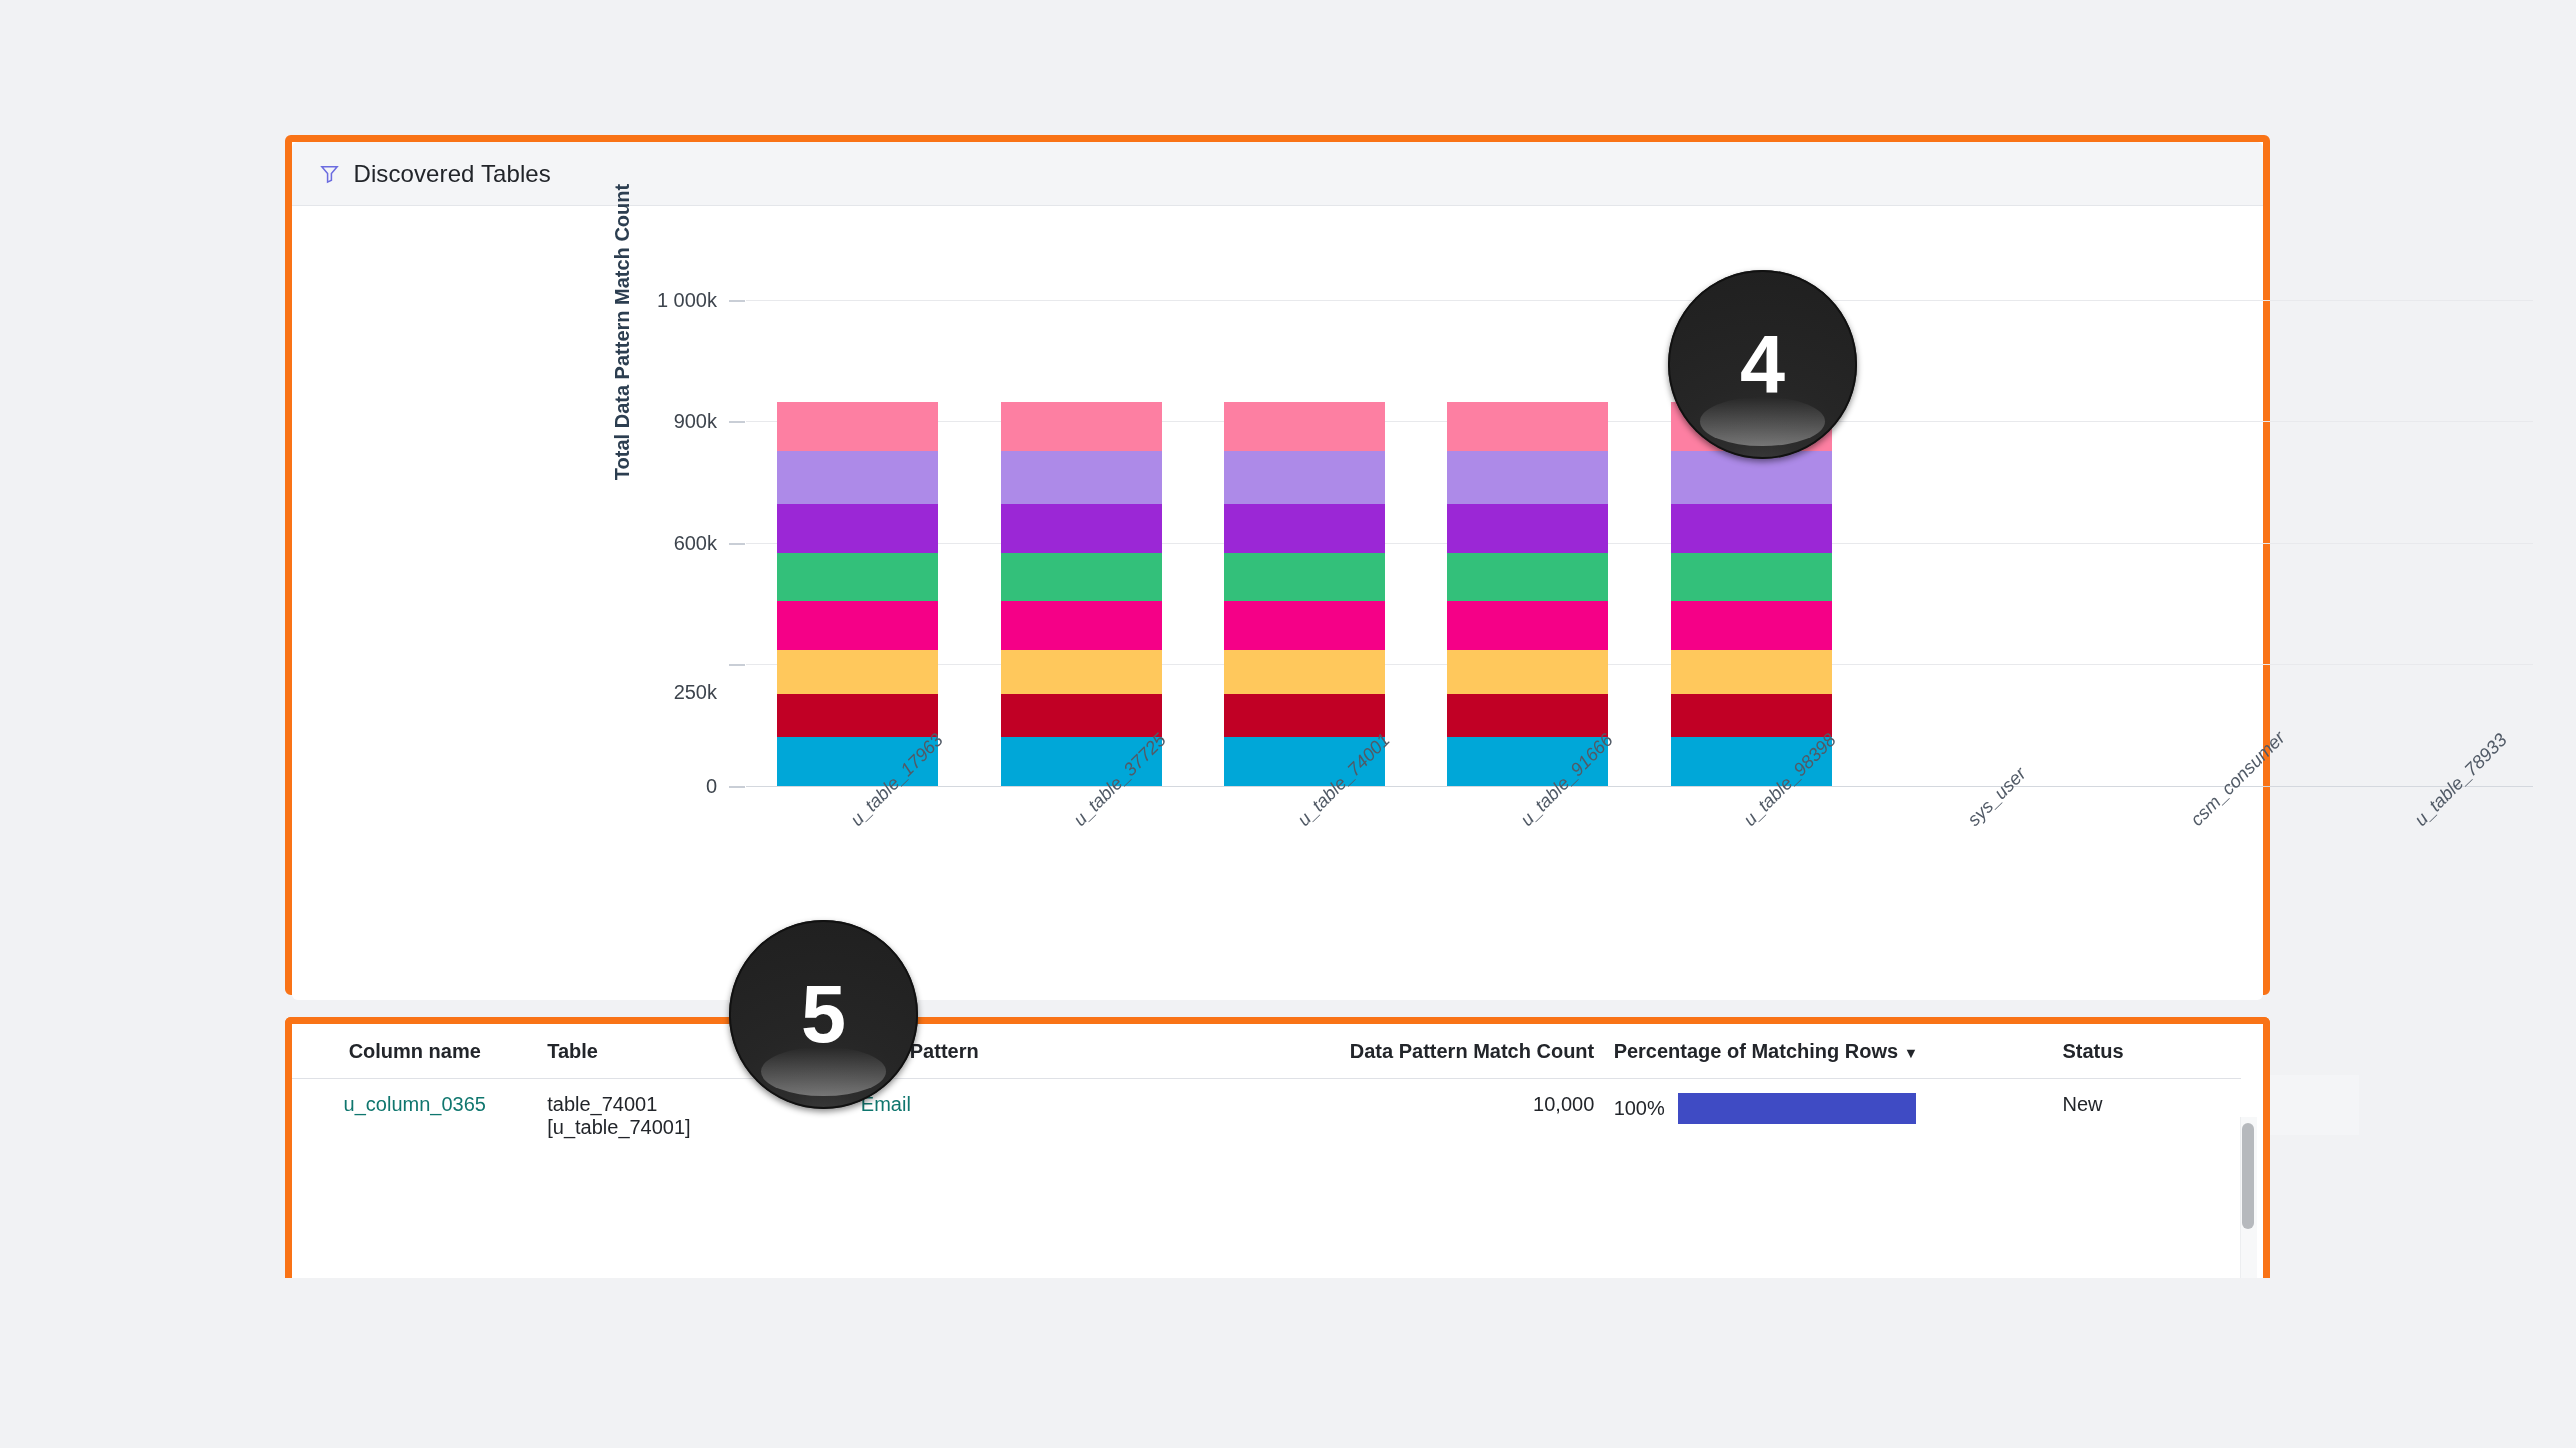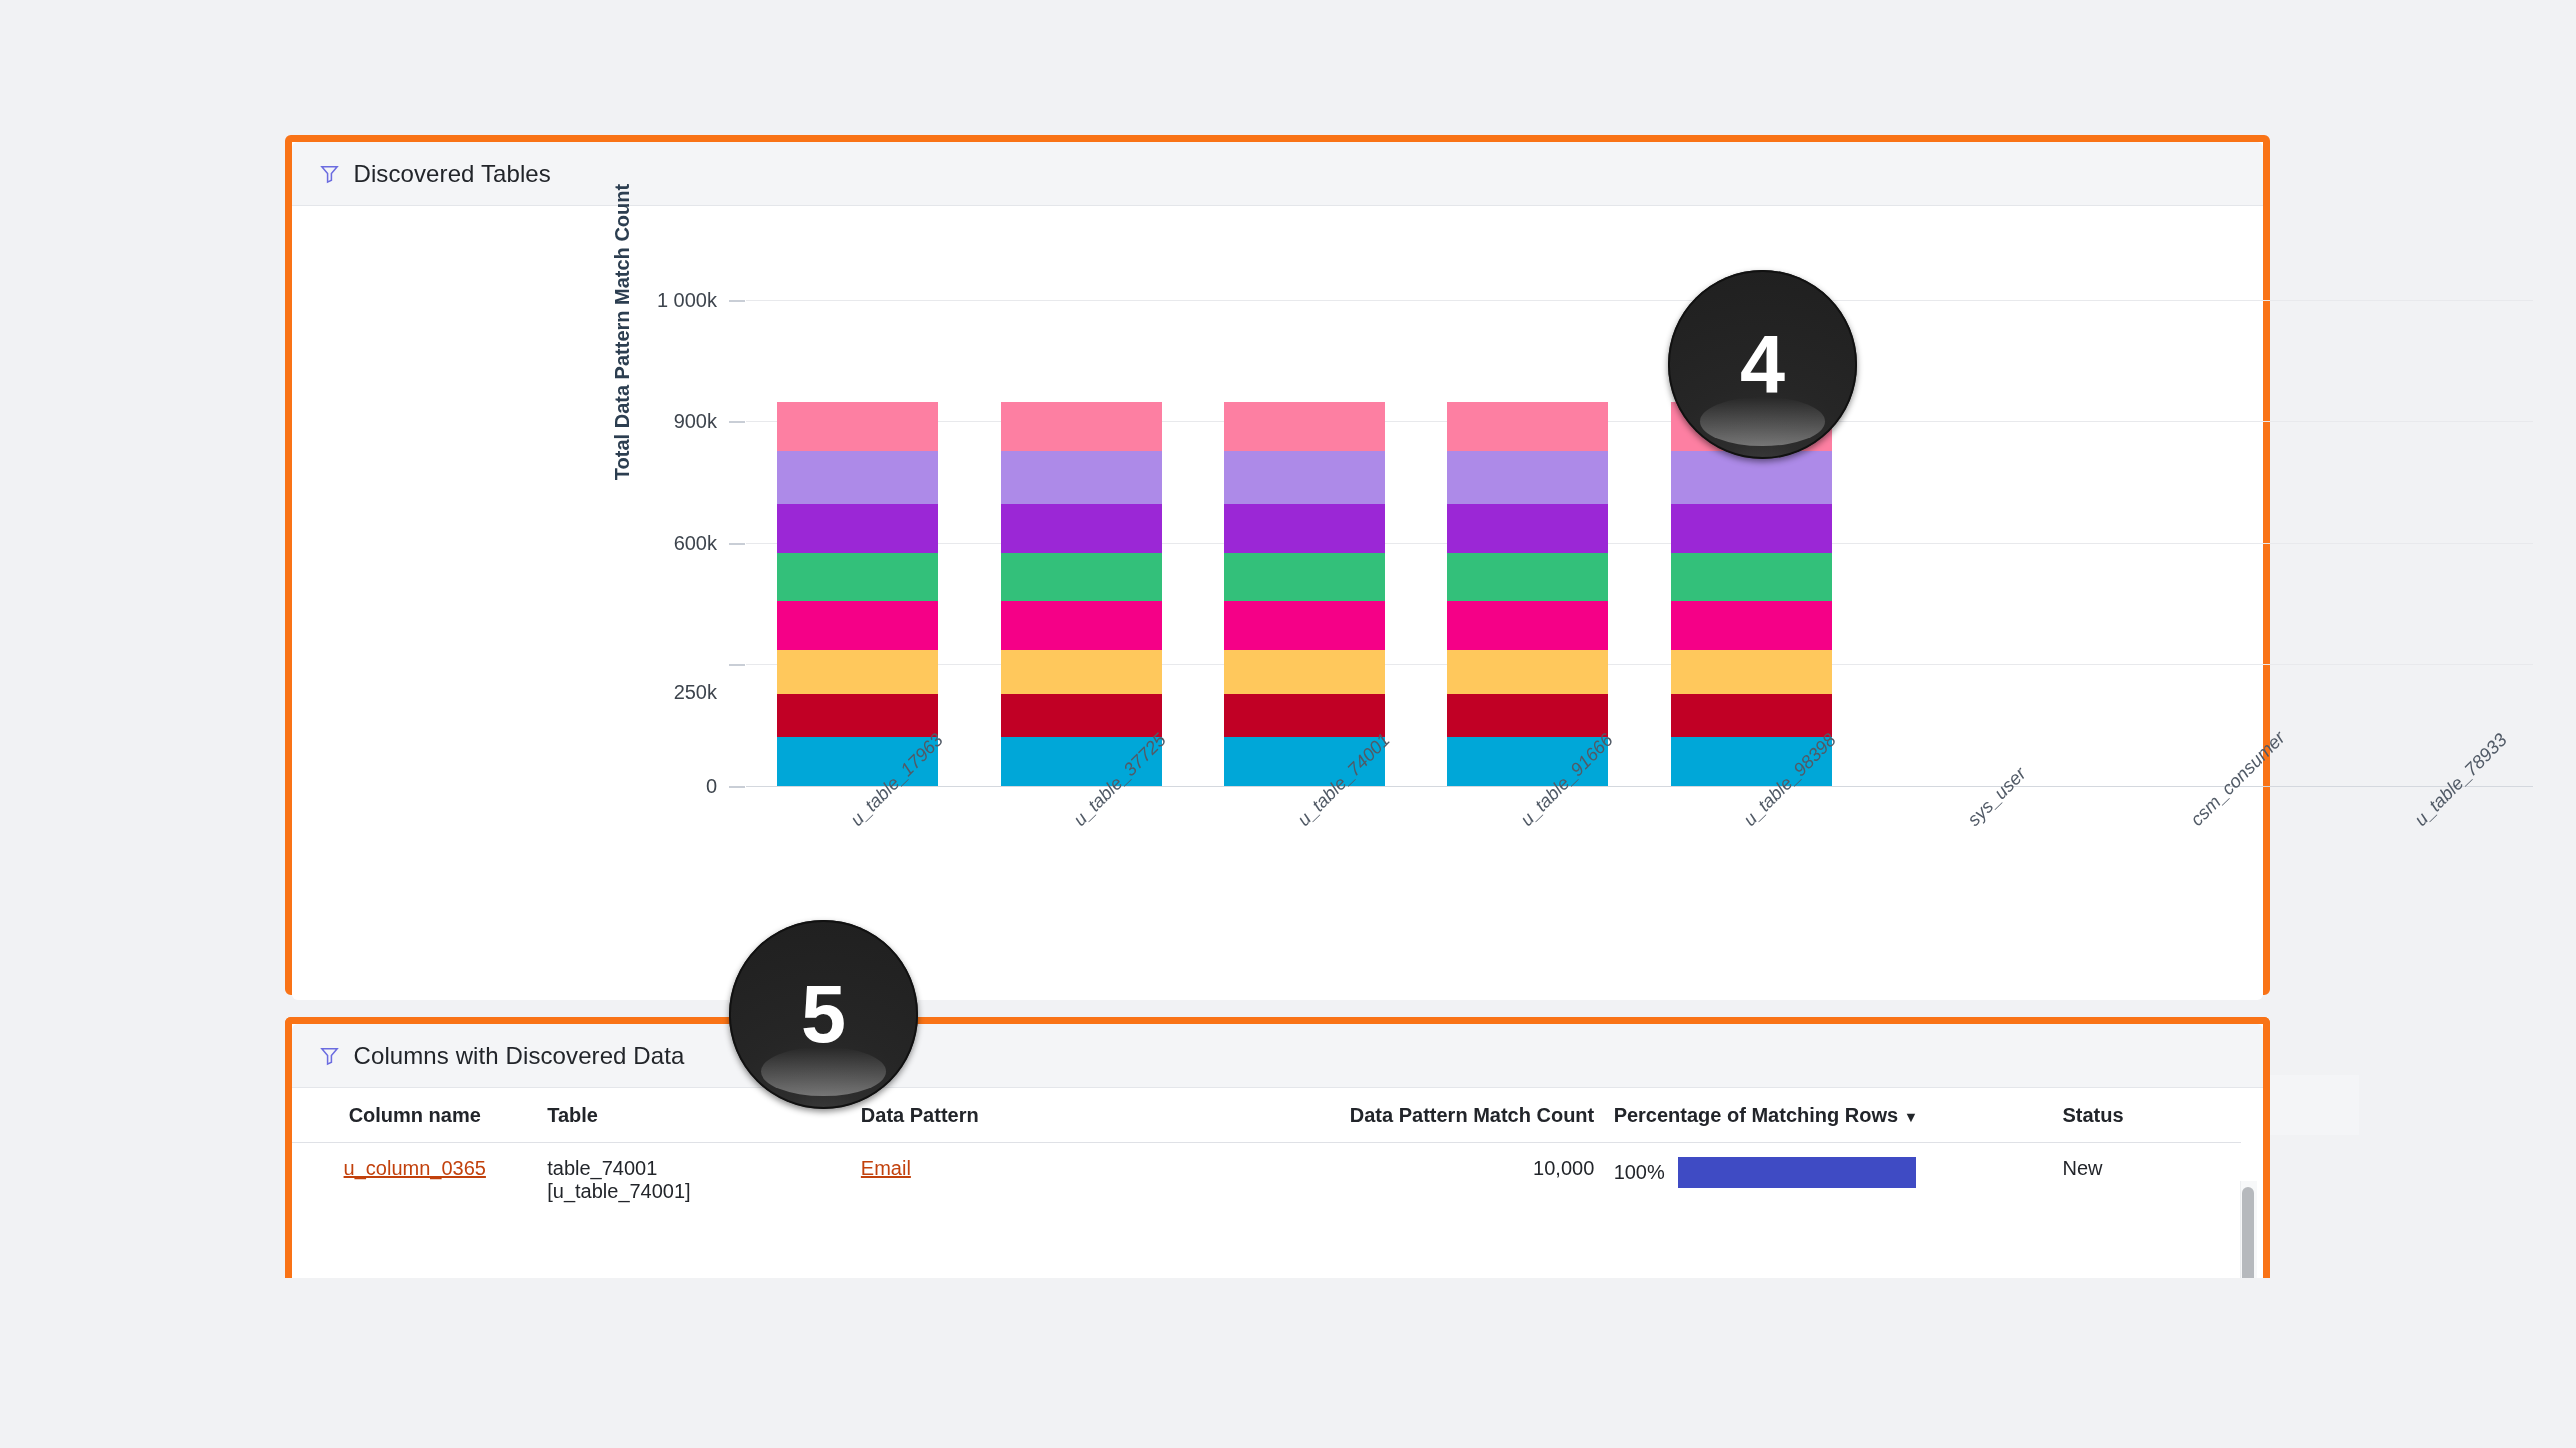--- a/index.html
+++ b/index.html
@@ -122,21 +122,21 @@
     padding: 15.5px 9.7px; border-bottom: 1px solid #dfe1e6;
     white-space: nowrap;
   }
   td { font-size: 20px; color: #22252a; padding: 13.5px 9.7px; vertical-align: top; }
   .c-col  { width: 227px; text-align: center; }
   .c-tab  { width: 290px; text-align: left; }
   .c-pat  { width: 319px; text-align: left; }
   .c-cnt  { width: 377px; text-align: right; }
   .c-pct  { width: 415px; text-align: left; }
   .c-sta  { width: 174px; text-align: left; }
-  .link { color: #c2410c; text-decoration: underline; }
+  .link { color: #0f766e; }
   .pct-cell { display: flex; align-items: center; gap: 13.5px; }
   .pct-num { font-size: 20px; }
   .pct-bar { height: 31px; width: 238px; background: #3f4bc4; }
   .sort-caret { font-size: 14.5px; }
 
   .scrollbar-track {
     position: absolute; right: 5.8px; top: 93px;
     width: 17.4px; height: 164px; background: #f7f8f9;
     border-left: 1px solid #eceef0;
   }
@@ -297,28 +297,20 @@
           </div>
           <div class="legend-item">
             <span class="legend-swatch" style="background: rgb(253, 127, 162);"></span>
             <span class="legend-label">US - Phone Number</span>
           </div>
         </div>
     </div>
   </div>
 
   <div class="card" id="table-card">
-    <div class="card-header">
-      <span class="filter-icon">
-        <svg viewBox="0 0 22 22" width="21" height="21" fill="none" stroke="#6b6ce0" stroke-width="1.6">
-          <path d="M3 4 H19 L13 11 V18 L9 20 V11 Z"></path>
-        </svg>
-      </span>
-      <span class="card-title">Columns with Discovered Data</span>
-    </div>
 
     <div class="table-body">
       <table>
         <thead>
           <tr>
             <th class="c-col">Column name</th>
             <th class="c-tab">Table</th>
             <th class="c-pat">Data Pattern</th>
             <th class="c-cnt">Data Pattern Match Count</th>
             <th class="c-pct">

